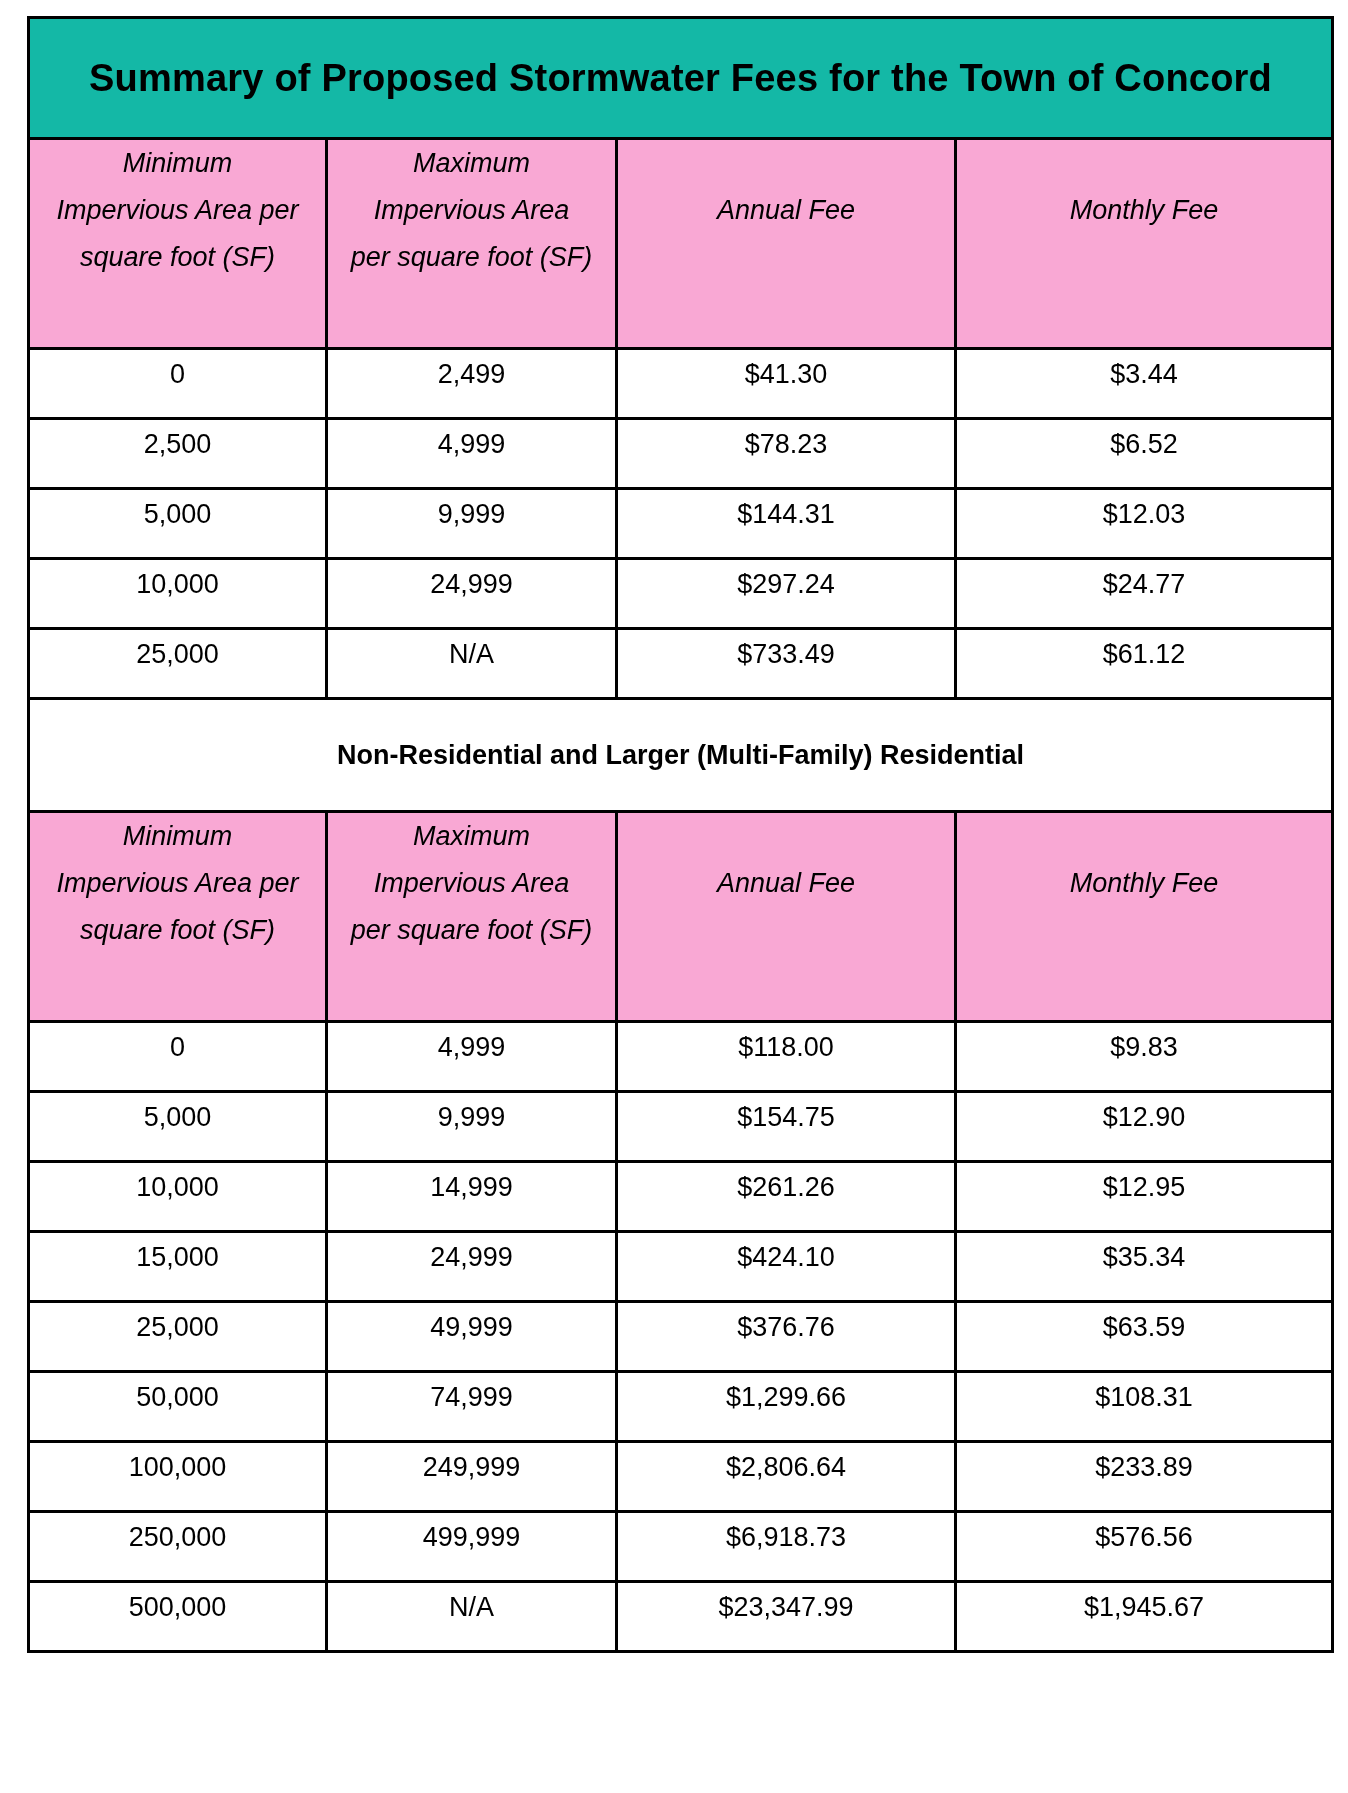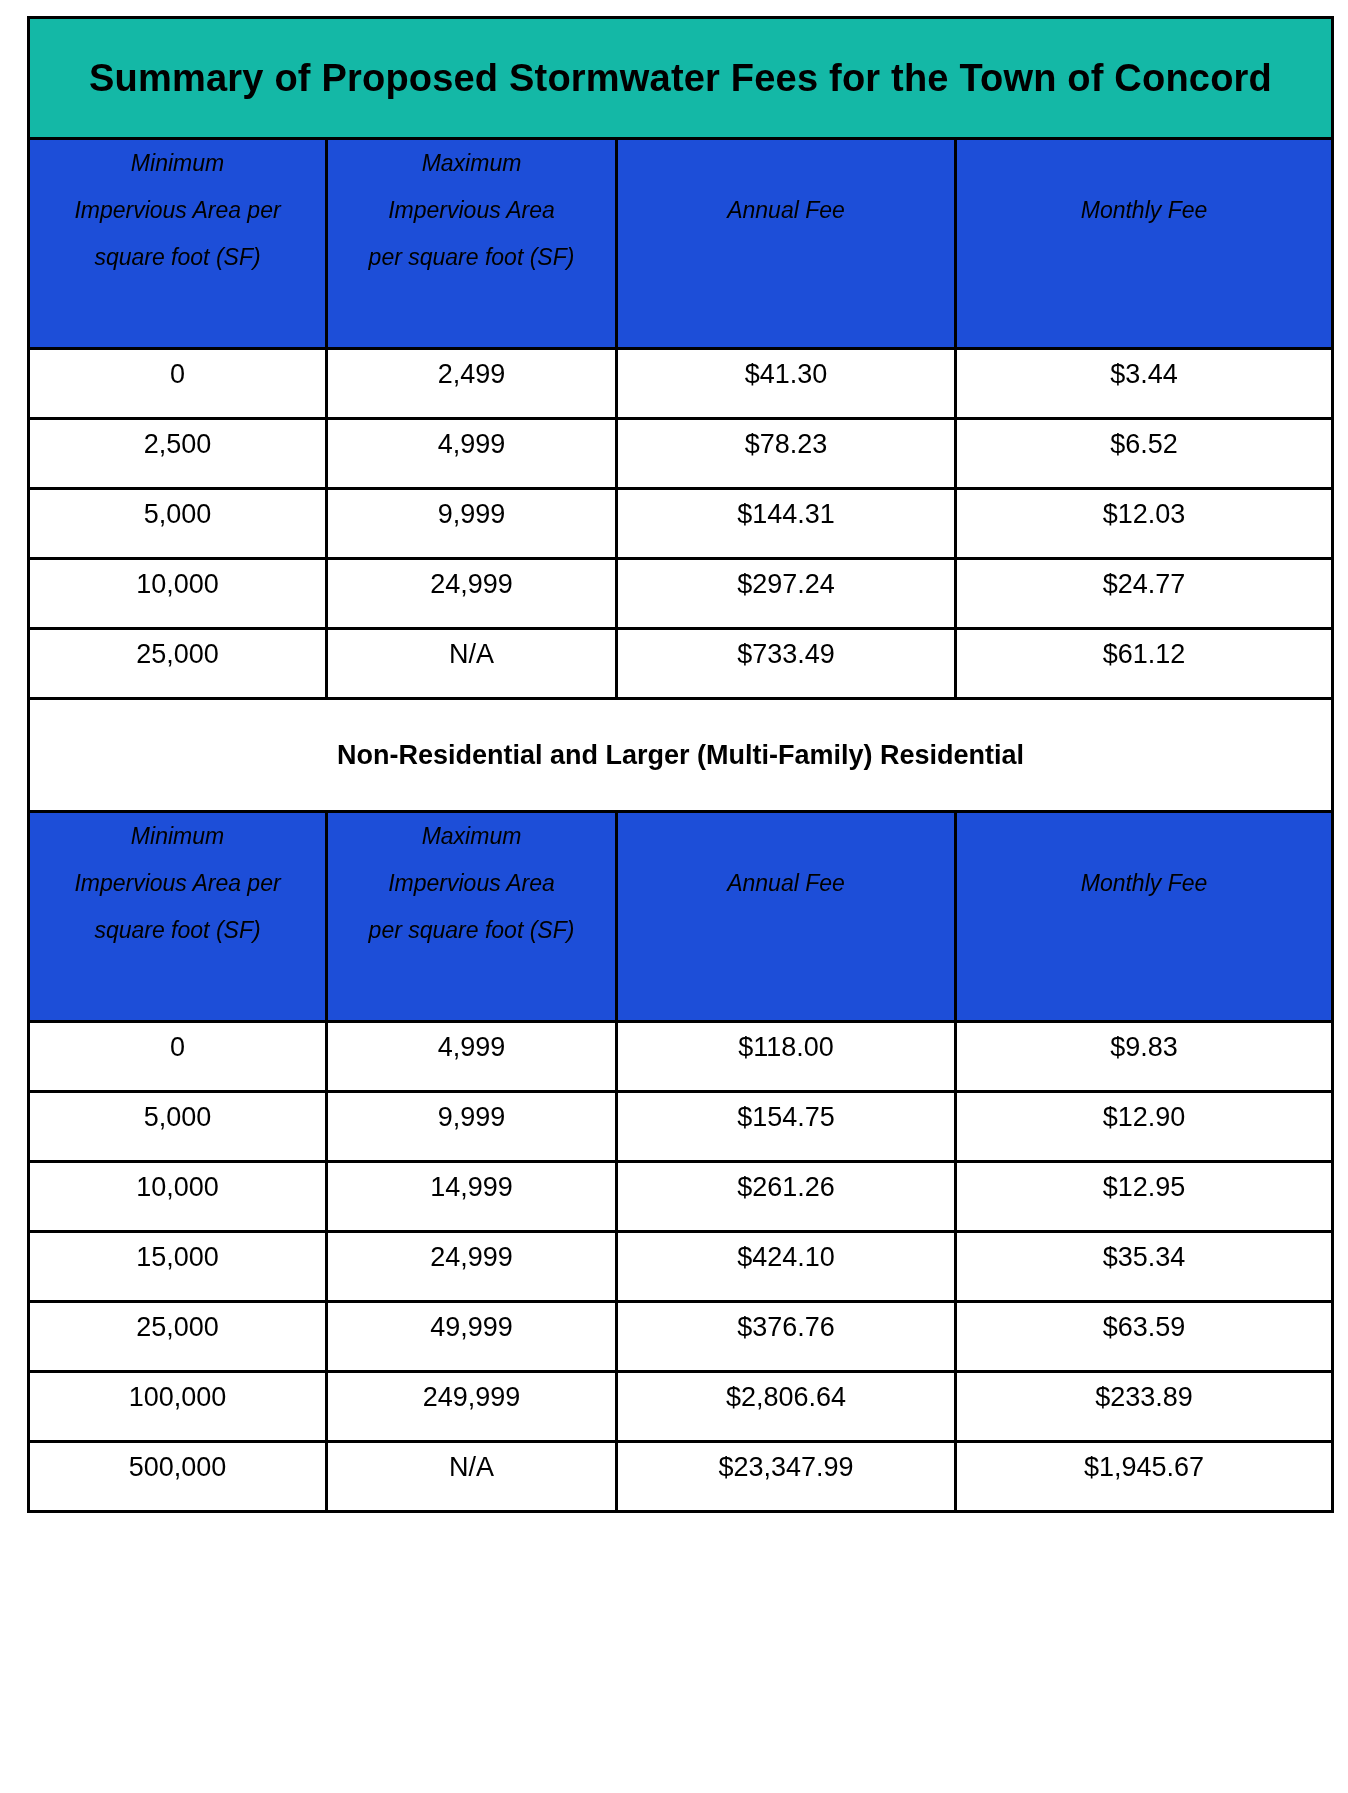--- a/index.html
+++ b/index.html
@@ -6,21 +6,21 @@
   body { width: 1348px; height: 1793px; position: relative; font-family: "Liberation Sans", "DejaVu Sans", sans-serif; color: #000; }
   .sheet { position: absolute; left: 27px; top: 16px; width: 1304px; }
   table { border-collapse: collapse; width: 1304px; table-layout: fixed; }
   td { border: 3px solid #000; text-align: center; vertical-align: top; padding: 0; }
   col.c1 { width: 298px; }
   col.c2 { width: 290px; }
   col.c3 { width: 339px; }
   col.c4 { width: 377px; }
   .title-cell { background: #14b8a6; height: 118px; vertical-align: middle; font-weight: bold; font-size: 38px; letter-spacing: 0.2px; }
   .section-cell { background: #ffffff; height: 110px; vertical-align: middle; font-weight: bold; font-size: 27px; }
-  .hdr { background: #1d4ed8; height: 160px; font-style: italic; font-size: 23px; line-height: 47px; vertical-align: top; padding-top: 0; }
+  .hdr { background: #f9a8d4; height: 160px; font-style: italic; font-size: 27px; line-height: 47px; vertical-align: top; padding-top: 0; }
   .hdr.mid { vertical-align: top; padding-top: 47px; }
   .row td { height: 65px; font-size: 27px; line-height: 44px; padding-top: 2px; }
 </style>
 </head>
 <body>
 
 <div class="sheet">
   <table>
     <colgroup>
         <col class="c1">
@@ -117,24 +117,36 @@
           <td>$424.10</td>
           <td>$35.34</td>
         </tr>
         <tr class="row">
           <td>25,000</td>
           <td>49,999</td>
           <td>$376.76</td>
           <td>$63.59</td>
         </tr>
         <tr class="row">
+          <td>50,000</td>
+          <td>74,999</td>
+          <td>$1,299.66</td>
+          <td>$108.31</td>
+        </tr>
+        <tr class="row">
           <td>100,000</td>
           <td>249,999</td>
           <td>$2,806.64</td>
           <td>$233.89</td>
+        </tr>
+        <tr class="row">
+          <td>250,000</td>
+          <td>499,999</td>
+          <td>$6,918.73</td>
+          <td>$576.56</td>
         </tr>
         <tr class="row">
           <td>500,000</td>
           <td>N/A</td>
           <td>$23,347.99</td>
           <td>$1,945.67</td>
         </tr>
       </tbody>
   </table>
 </div>

